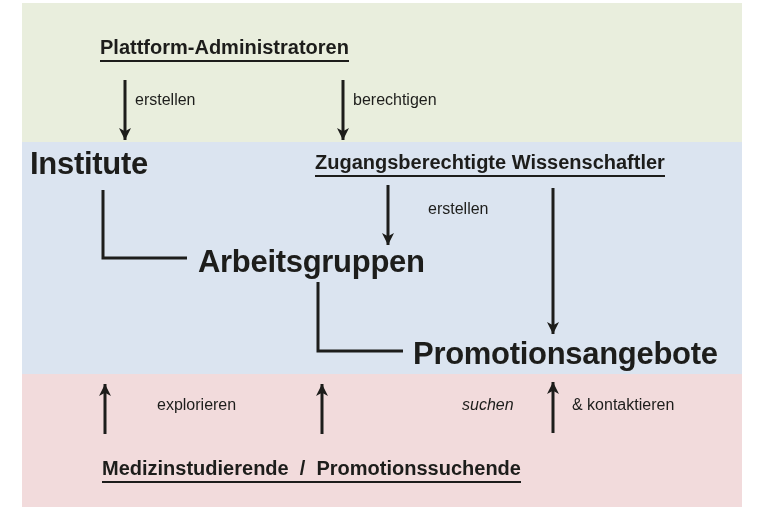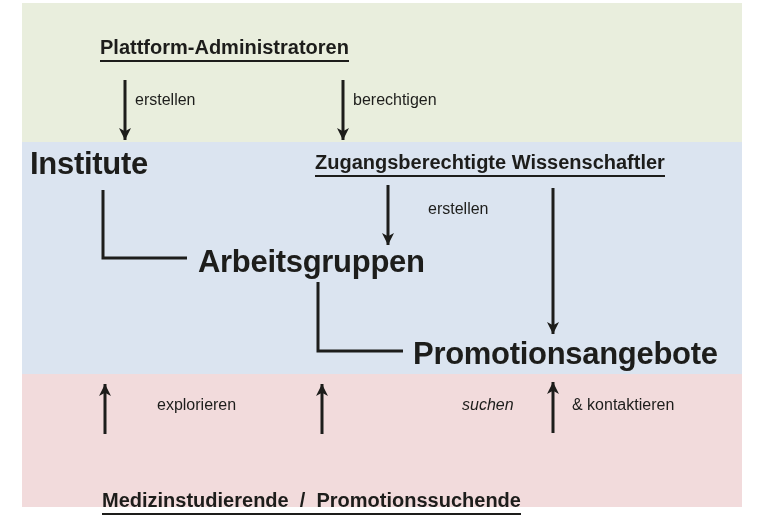--- a/index.html
+++ b/index.html
@@ -28,21 +28,21 @@
     padding-bottom:1px;
     display:inline-block;
   }
   .node{
     font-weight:bold;
     font-size:31px;
     line-height:1.1;
     letter-spacing:-0.3px;
   }
   .edge-label{font-size:16px;}
-  .pre{white-space:pre;margin-top:32px;}
+  .pre{white-space:pre;}
   svg.connectors{
     position:absolute;left:0;top:0;width:759px;height:527px;
     pointer-events:none;
   }
   .connector{stroke:var(--arrow);stroke-width:3;fill:none;stroke-linejoin:miter;stroke-linecap:butt;}
   .arrowhead{fill:var(--arrow);}
 </style>
 </head>
 <body style="background-color: rgb(255, 255, 255);">
 

